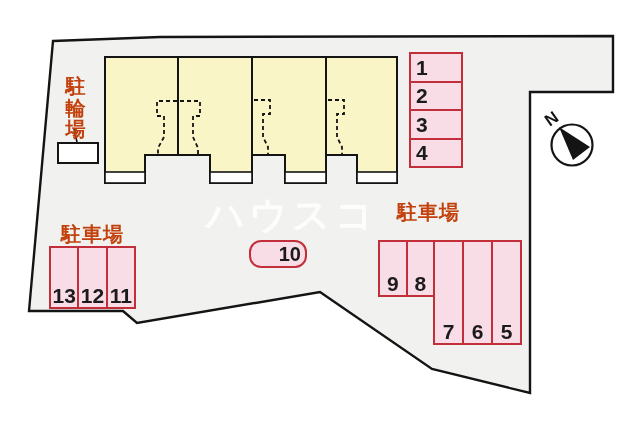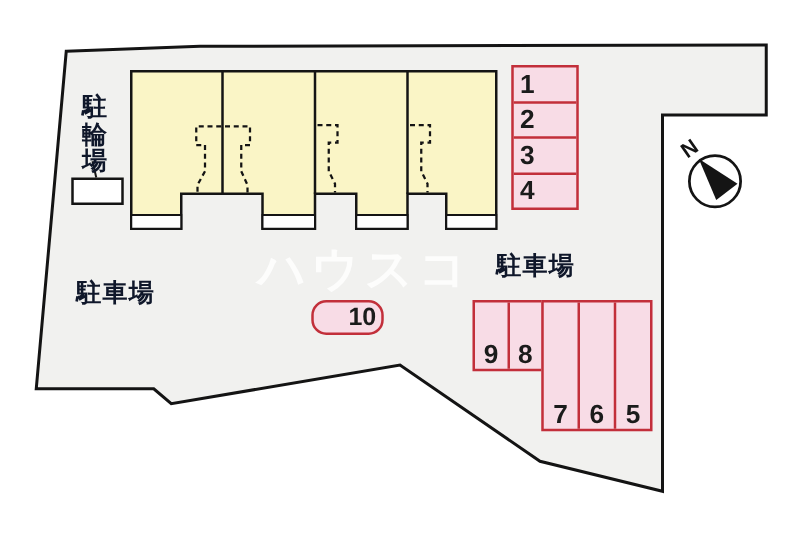--- a/index.html
+++ b/index.html
@@ -38,21 +38,21 @@
     line-height:1;
   }
   .col .cell + .cell{border-top:2px solid var(--space-border);}
   .row .cell + .cell{border-left:2px solid var(--space-border);}
   .num-left{align-items:center;justify-content:flex-start;padding-left:5px;}
   .num-bottom{align-items:flex-end;justify-content:center;padding-bottom:1px;}
   .num-right{align-items:center;justify-content:flex-end;padding-right:4px;font-size:20px;}
   .jp-label{
     position:absolute;
     font-weight:700;
-    color:#0f172a;
+    color:#c2410c;
     white-space:nowrap;
   }
   #label-bicycle{
     left:63px;top:76px;width:25px;
     font-size:20px;line-height:21.5px;
     word-break:break-all;white-space:normal;text-align:center;
   }
   #label-parking-left{left:61px;top:221px;font-size:20px;letter-spacing:1px;}
   #label-parking-right{left:397px;top:199px;font-size:20px;letter-spacing:1px;}
   #watermark{
@@ -104,20 +104,25 @@
   <div id="label-parking-left" class="jp-label">駐車場</div>
   <div id="label-parking-right" class="jp-label">駐車場</div>
 
   <div class="pgroup col" style="left:409px;top:52px;width:54px;height:116px;">
     <div class="cell num-left">1</div>
     <div class="cell num-left">2</div>
     <div class="cell num-left">3</div>
     <div class="cell num-left">4</div>
   </div>
 
+  <div class="pgroup row" style="left:49px;top:246px;width:87px;height:63px;">
+    <div class="cell num-bottom">13</div>
+    <div class="cell num-bottom">12</div>
+    <div class="cell num-bottom">11</div>
+  </div>
 
   <div class="pgroup row" style="left:249px;top:240px;width:58px;height:28px;border-radius:12px;">
     <div class="cell num-right">10</div>
   </div>
 
   <div class="pgroup row" style="left:378px;top:240px;width:57px;height:57px;">
     <div class="cell num-bottom">9</div>
     <div class="cell num-bottom">8</div>
   </div>
 

